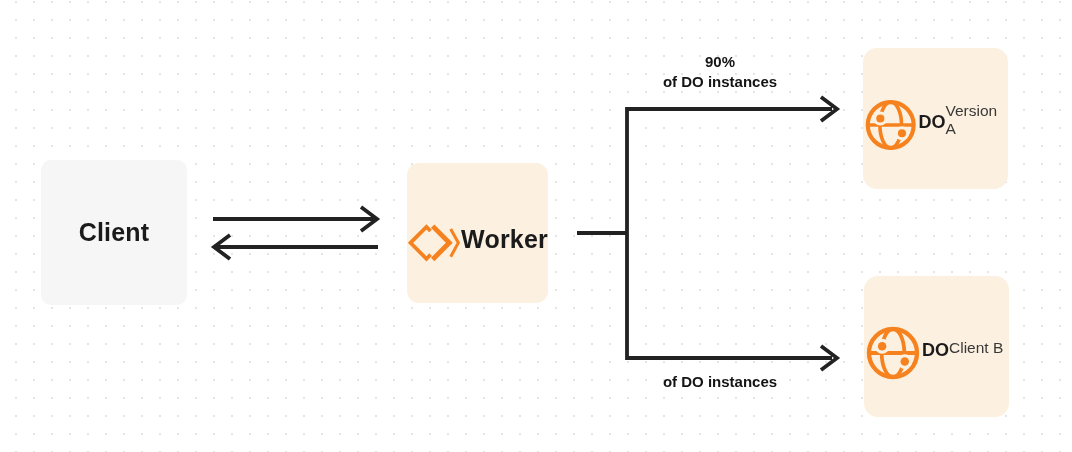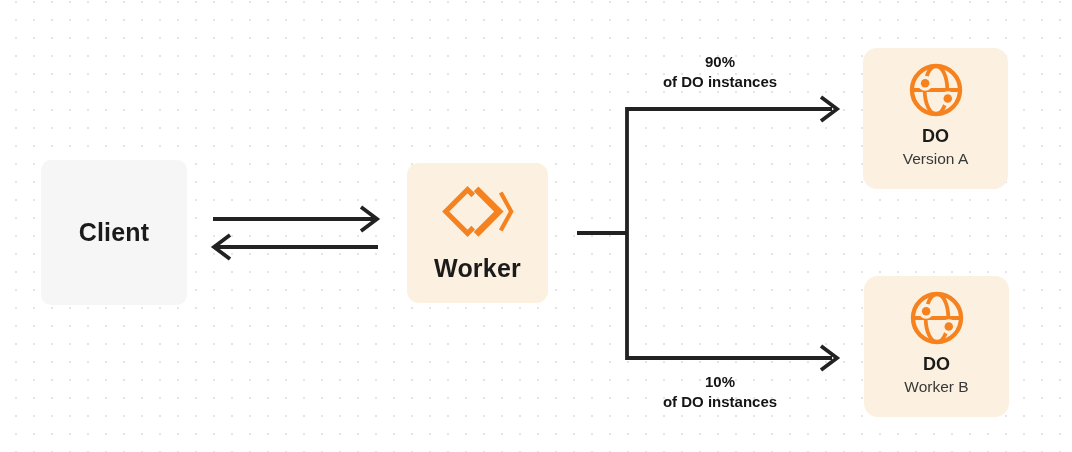--- a/index.html
+++ b/index.html
@@ -14,21 +14,21 @@
     height: 452px;
     overflow: hidden;
     background-color: #ffffff;
     background-image: radial-gradient(circle, #e4e4e7 1.15px, transparent 1.4px);
     background-size: 18px 18px;
     background-position: 7px 11px;
   }
   .node {
     position: absolute;
     display: flex;
-    flex-direction: column;
+    flex-direction: row;
     align-items: center;
     justify-content: center;
     box-sizing: border-box;
   }
   .node-client {
     left: 41px; top: 160px;
     width: 146px; height: 145px;
     background: #f6f6f7;
     border-radius: 10px;
   }
@@ -167,25 +167,24 @@
         <circle cx="32" cy="32" r="26.5" stroke-width="4.8"></circle>
         <ellipse cx="32" cy="32" rx="12.5" ry="26.5" stroke-width="4.2"></ellipse>
         <line x1="6" y1="32" x2="58" y2="32" stroke-width="4.2"></line>
       </g>
       <circle cx="20" cy="24.5" r="8.2" fill="#fcf1e0"></circle>
       <circle cx="20" cy="24.5" r="4.7" fill="#f6821f"></circle>
       <circle cx="45" cy="41.5" r="8.2" fill="#fcf1e0"></circle>
       <circle cx="45" cy="41.5" r="4.7" fill="#f6821f"></circle>
     </svg>
     <div class="do-title">DO</div>
-    <div class="do-subtitle">Worker B</div>
+    <div class="do-subtitle">Client B</div>
   </div>
 
   <div class="edge-label edge-label-top">
     <div>90%</div>
     <div>of DO instances</div>
   </div>
   <div class="edge-label edge-label-bottom">
-    <div>10%</div>
     <div>of DO instances</div>
   </div>
 
 </div>
 
 </body></html>

